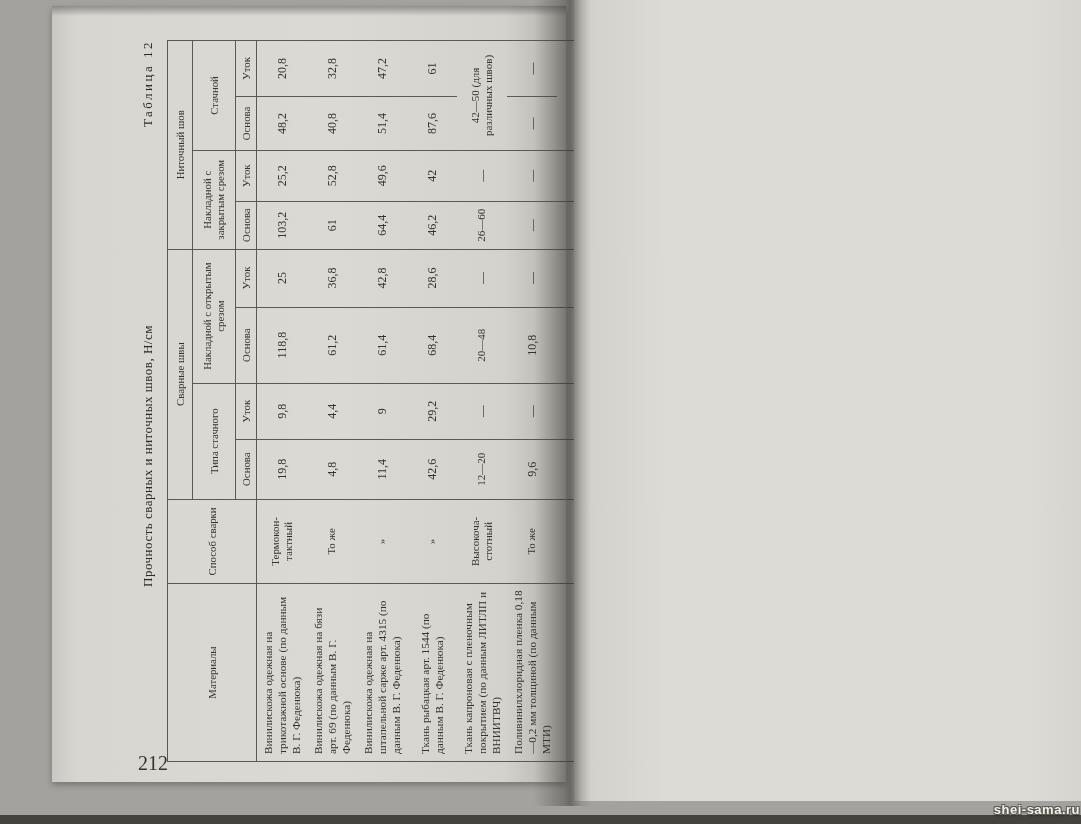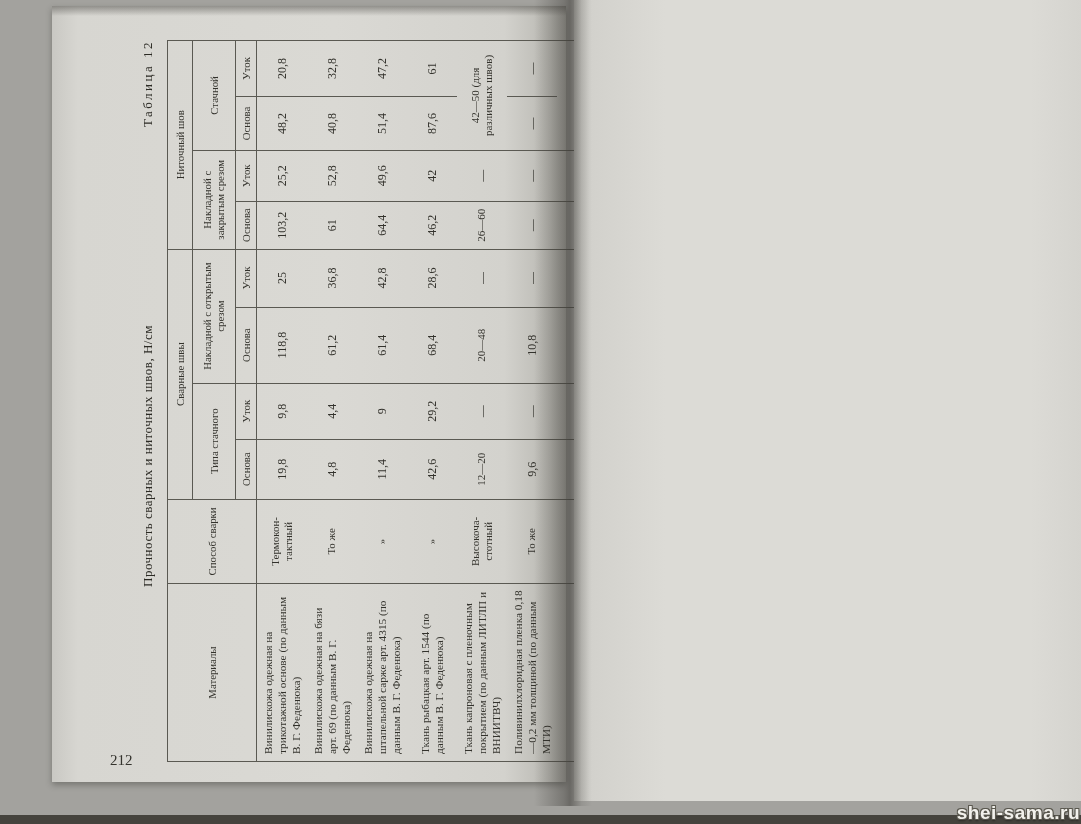--- a/index.html
+++ b/index.html
@@ -53,25 +53,25 @@
   thead .sub{height:43px;}
   thead .ow{height:21px;}
   tbody td{font-size:12px;height:46px;}
   tbody tr.last td{height:58px;}
   tbody td.mat{
     text-align:left;font-size:11.3px;line-height:1.24;padding:2px 4px 2px 7px;
   }
   tbody td.met{font-size:11px;line-height:1.2;}
   tbody td.rng{font-size:11px;line-height:1.2;}
   
-  .pnum{position:absolute;font-size:15px;color:#34332d;}
+  .pnum{position:absolute;font-size:20px;color:#34332d;margin-left:28px;}
   .pnum-left{left:58px;top:746px;}
   .wm{
     position:absolute;right:1px;bottom:0;height:22px;
-    font-family:"Liberation Sans",sans-serif;font-weight:bold;font-size:19px;
+    font-family:"Liberation Sans",sans-serif;font-weight:bold;font-size:13px;
     color:#f2f1ec;letter-spacing:.5px;
     text-shadow:-1px -1px 0 #5a584f,1px -1px 0 #5a584f,-1px 1px 0 #5a584f,1px 1px 0 #5a584f,0 2px 2px rgba(0,0,0,.4);
   }
 </style>
 </head>
 <body>
 
 <div id="scene">
 
   <div class="page-left">

